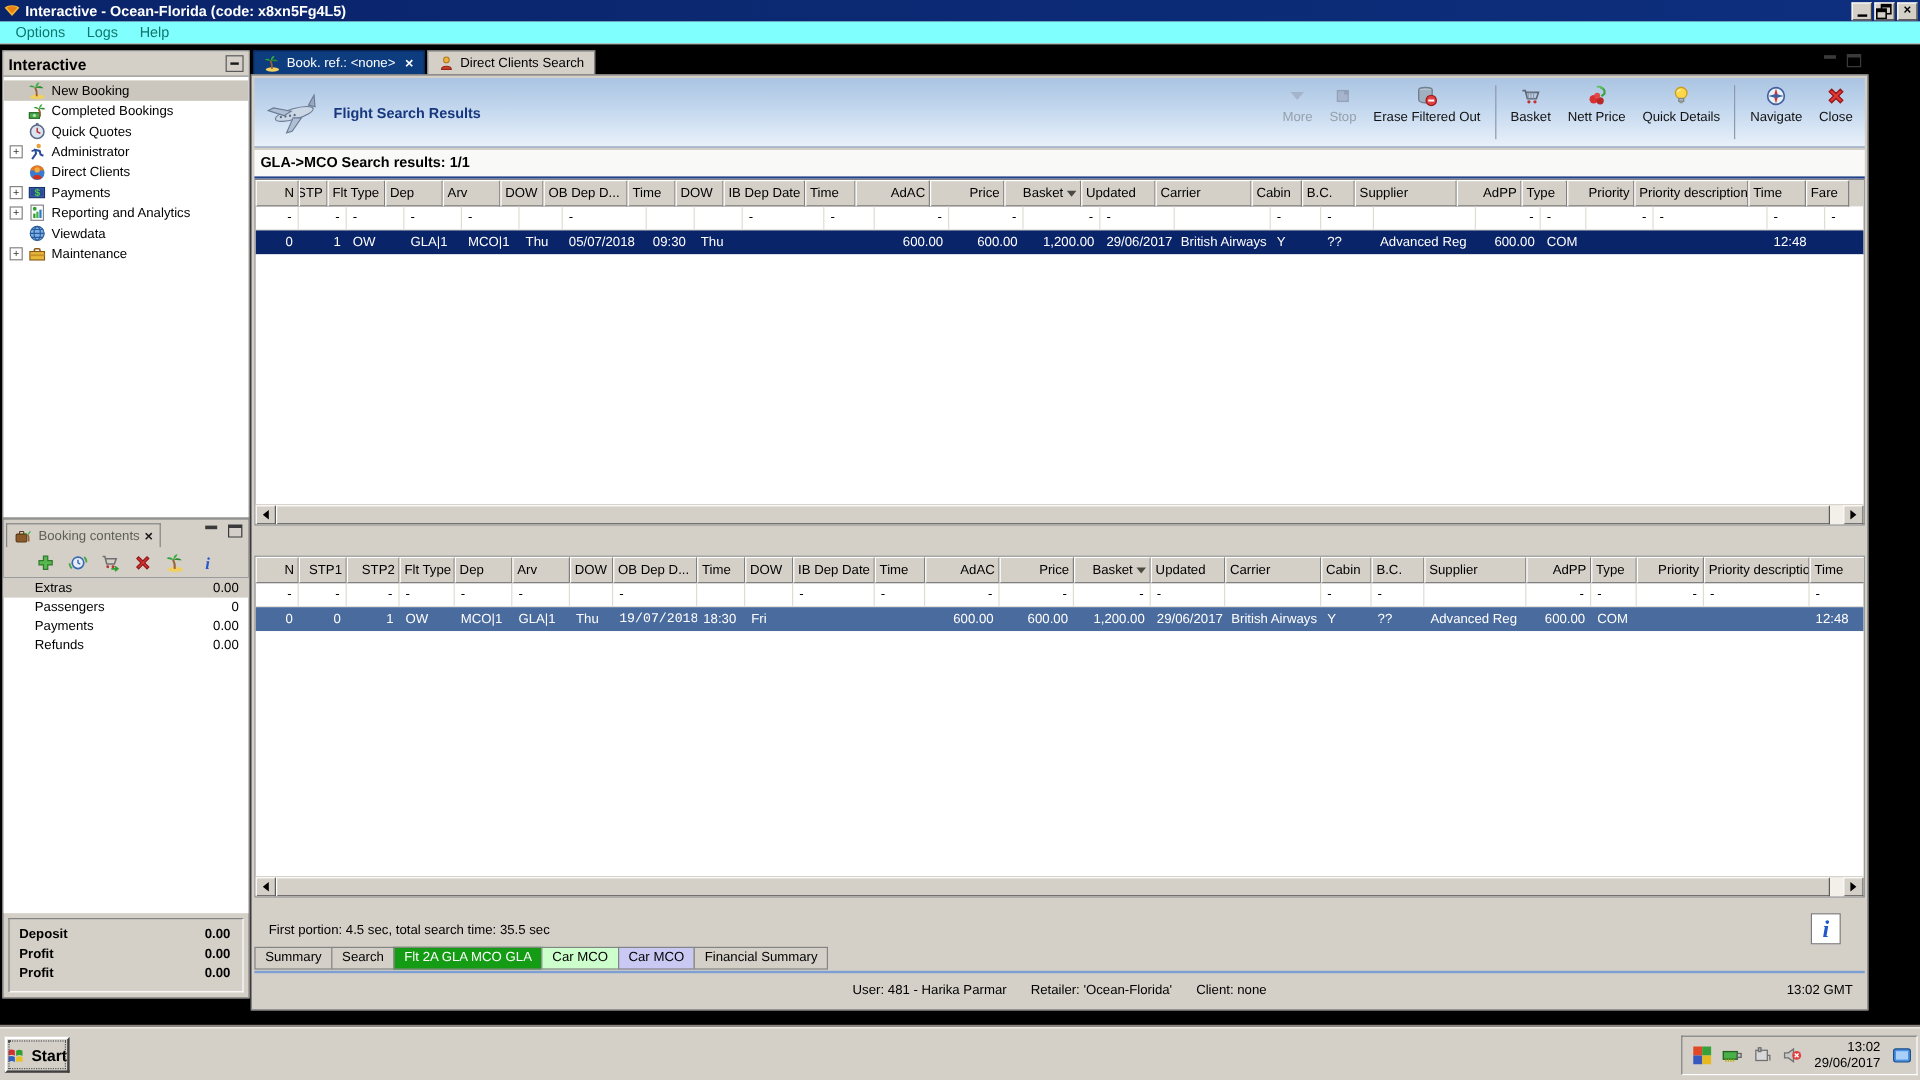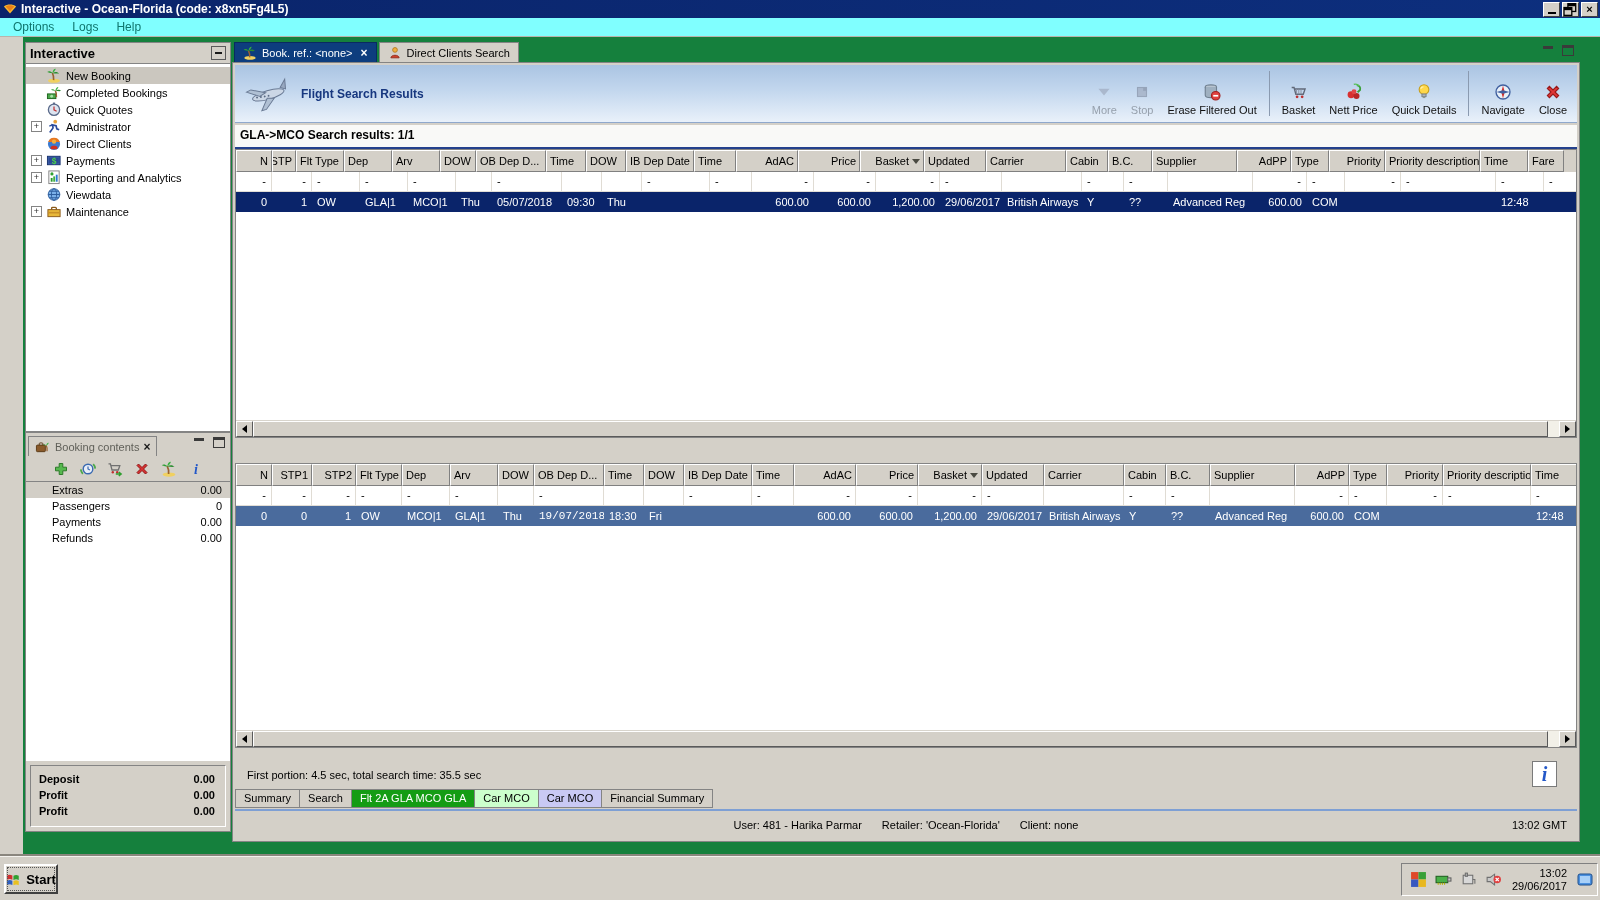--- a/index.html
+++ b/index.html
@@ -13,21 +13,21 @@
   .title-text { color:#fff; font-size:12px; font-weight:bold; margin-left:4px; white-space:nowrap; }
   .winbtns { margin-left:auto; display:flex; gap:2px; }
   .winbtn { width:17px; height:15px; background:#d4d0c8; border:1px solid; border-color:#fff #404040 #404040 #fff; display:flex; align-items:center; justify-content:center; font-size:11px; font-weight:bold; color:#000; }
   .glyph-min { width:8px; height:2px; background:#000; margin-top:8px; }
 
   
   .menubar { position:absolute; top:18px; left:0; width:1600px; height:19px; background:#80ffff; display:flex; align-items:center; padding-left:4px; border-bottom:1px solid #b8b4ac; }
   .menuitem { font-size:12px; padding:1px 9px; color:#0f766e; }
 
   
-  .appbody { position:absolute; top:37px; left:0; right:0; bottom:44px; background:#15803d;margin-left:23px; }
+  .appbody { position:absolute; top:37px; left:0; right:0; bottom:44px; background:#000000; }
 
   
   .sidebar { position:absolute; left:2px; top:5px; width:206px; height:390px; border:1px solid #848484; background:#fff; display:flex; flex-direction:column; }
   .side-hdr { height:21px; flex:none; background:#d4d0c8; border-bottom:1px solid #848484; display:flex; align-items:center; padding:0 4px; }
   .side-hdr-title { font-weight:bold; font-size:13px; }
   .collapse-btn { margin-left:auto; width:15px; height:14px; border:1px solid #5a5a5a; background:#d4d0c8; display:flex; align-items:center; justify-content:center; }
   .collapse-btn .minus { width:7px; height:2px; background:#1a1a1a; }
   .side-tree { flex:1; background:#fff; padding-top:3px; overflow:hidden; }
   .tree-row { display:flex; align-items:center; height:17px; font-size:11px; padding-left:5px; gap:4px; white-space:nowrap; }
   .tree-row.sel { background:#cbc7bf; }
@@ -62,21 +62,21 @@
   .dtab .ticon { width:14px; height:14px; }
   .dtab-x { font-weight:bold; margin-left:3px; font-size:12px; }
   .doc-tabs .pane-ctrls { top:3px; right:6px; }
 
   .panelbox { position:absolute; top:20px; left:0; right:0; bottom:0; border:1px solid #848484; background:#d4d0c8; }
 
   .headband { position:absolute; top:2px; left:2px; right:2px; height:58px; background:linear-gradient(180deg,#aac4e2 0%,#c3d7ee 45%,#e9f1fa 100%); border-bottom:1px solid #8fa8cc; display:flex; align-items:center; }
   .plane { width:46px; height:40px; margin-left:10px; flex:none; }
   .page-title { font-size:12px; font-weight:bold; color:#17377f; margin-left:10px; white-space:nowrap; }
   .toolbar { position:absolute; right:3px; top:3px; bottom:3px; display:flex; align-items:stretch; }
-  .tbtn { display:flex; flex-direction:column; align-items:center; justify-content:flex-end; padding:3px 7px; font-size:11px; color:#111; white-space:nowrap; }
+  .tbtn { display:flex; flex-direction:column; align-items:center; padding:3px 7px; font-size:11px; color:#111; white-space:nowrap; }
   .tbtn .ticon { width:18px; height:18px; margin-bottom:3px; }
   .tbtn.disabled { color:#96a0ac; }
   .tbtn.disabled .ticon { opacity:.6; }
   .tsep { width:1px; background:#8a9ab0; margin:3px 5px; }
 
   .sec-title { position:absolute; left:2px; right:2px; height:24px; background:#f9f9f7; border-bottom:2px solid #24418c; font-weight:bold; font-size:12px; line-height:21px; padding-left:5px; white-space:nowrap; }
   .sec-t1 { top:62px; }
   .sec-t2 { top:375px; height:25px; }
 
   .grid { position:absolute; left:2px; right:2px; background:#fff; border:1px solid #848484; display:flex; flex-direction:column; overflow:hidden; }

